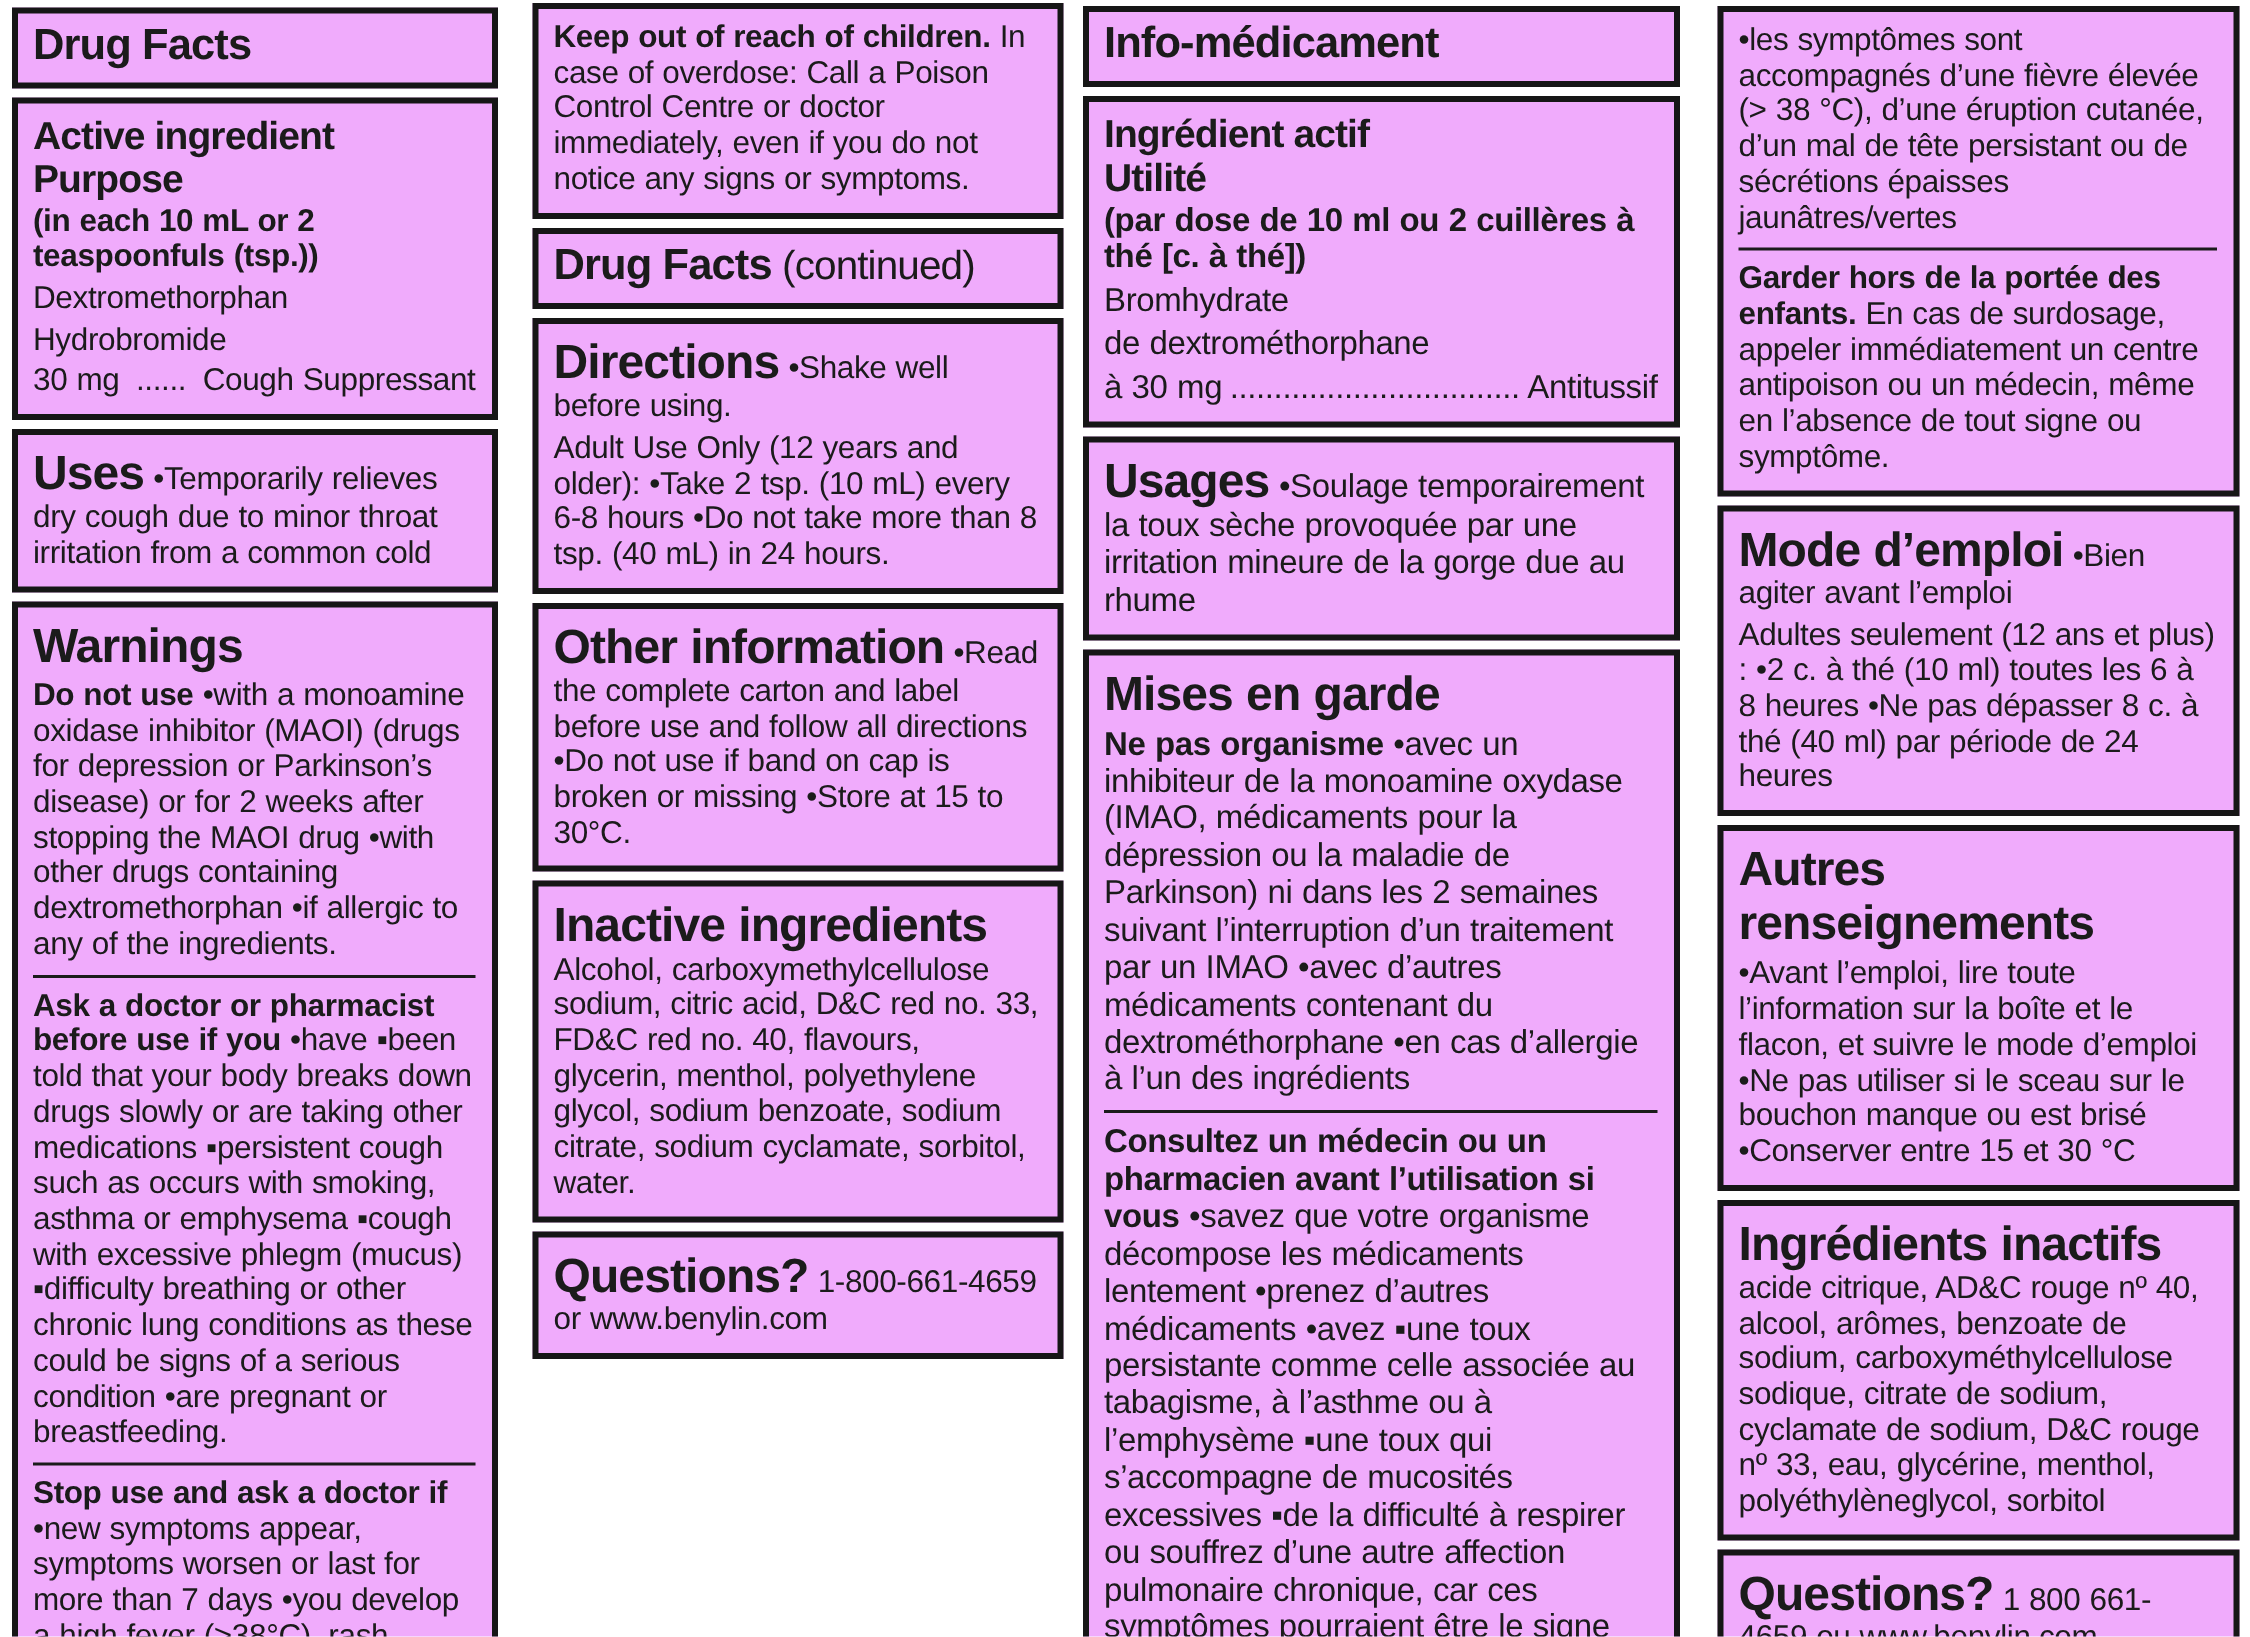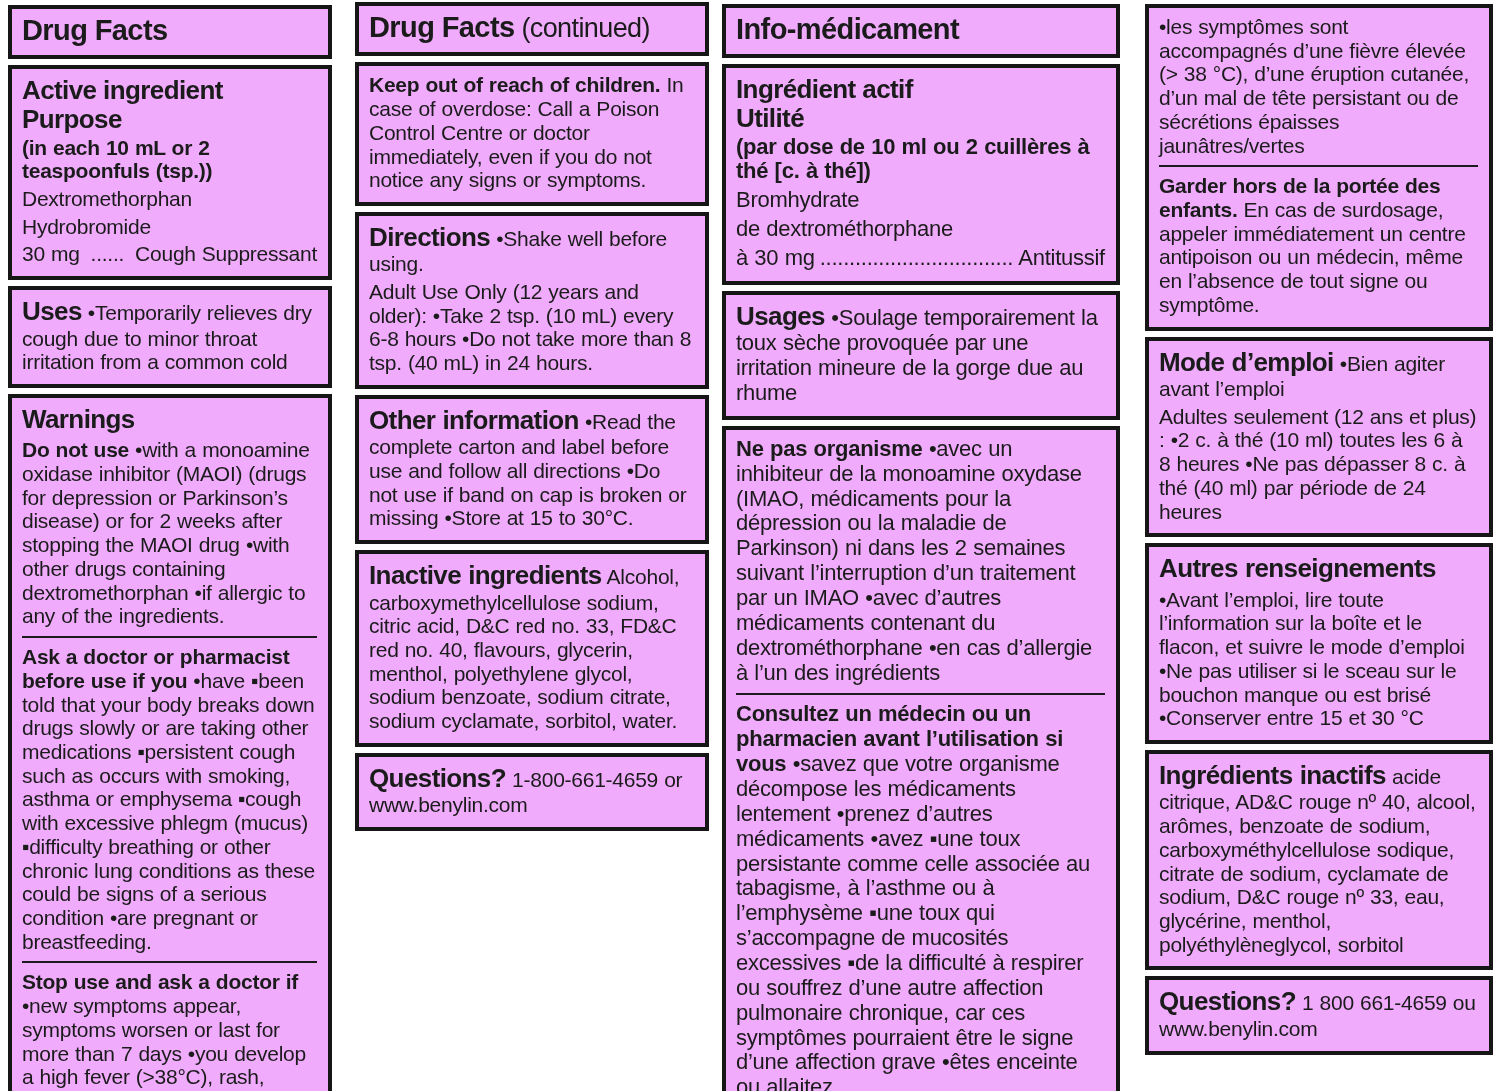--- a/index.html
+++ b/index.html
@@ -19,21 +19,21 @@
   .title-box { padding:5px 11px 8px 10px; }
   .panel-title { font-size:29px; letter-spacing:-0.6px; line-height:1.15; }
   .panel-title .run.b { font-weight:700; }
   .panel-title .run.r { font-weight:400; font-size:27px; }
 
   .para { font-size:21px; line-height:1.13; letter-spacing:-0.25px; word-spacing:0.5px; }
   #col3 .para { font-size:22px; }
   .para + .para { margin-top:4px; }
   .run.r { font-weight:400; }
   .run.b { font-weight:700; }
-  .run.h { font-weight:700; font-size:26px; letter-spacing:-0.6px; }
+  .run.h { font-weight:700; font-size:32px; letter-spacing:-0.6px; }
   .split { display:flex; justify-content:space-between; font-weight:700; font-size:26px; letter-spacing:-0.6px; line-height:1.1; margin-bottom:2px;flex-direction:column; }
   .dotsrow { display:flex; justify-content:space-between; align-items:flex-start; }
   .rule { border-top:2px solid #1b1b1b; margin:8px 0 7px 0; }
   .headline { margin-bottom:2px; }
   .tail { padding-bottom:32px; }
   .gap-top { margin-top:9px; }
 </style>
 </head>
 <body>
 
@@ -65,26 +65,26 @@
     <div class="para headline"><span class="run h">Warnings</span></div>
     <div class="para"><span class="run b">Do not use</span><span class="run r"> •with a monoamine oxidase inhibitor (MAOI) (drugs for depression or Parkinson’s disease) or for 2 weeks after stopping the MAOI drug •with other drugs containing dextromethorphan •if allergic to any of the ingredients.</span></div>
     <div class="rule"></div>
     <div class="para"><span class="run b">Ask a doctor or pharmacist before use if you</span><span class="run r"> •have ▪been told that your body breaks down drugs slowly or are taking other medications ▪persistent cough such as occurs with smoking, asthma or emphysema ▪cough with excessive phlegm (mucus) ▪difficulty breathing or other chronic lung conditions as these could be signs of a serious condition •are pregnant or breastfeeding.</span></div>
     <div class="rule"></div>
     <div class="para"><span class="run b">Stop use and ask a doctor if</span><span class="run r"> •new symptoms appear, symptoms worsen or last for more than 7 days •you develop a high fever (&gt;38°C), rash, persistent headache or the production of thick yellow/green phlegm.</span></div>
   </div>
 </div>
 
 <div class="col" id="col2">
+  <div class="box">
+    <div class="para"><span class="run b">Keep out of reach of children.</span><span class="run r"> In case of overdose: Call a Poison Control Centre or doctor immediately, even if you do not notice any signs or symptoms.</span></div>
+  </div>
+
   <div class="box title-box">
     <div class="panel-title"><span class="run b">Drug Facts</span><span class="run r"> (continued)</span></div>
-  </div>
-
-  <div class="box">
-    <div class="para"><span class="run b">Keep out of reach of children.</span><span class="run r"> In case of overdose: Call a Poison Control Centre or doctor immediately, even if you do not notice any signs or symptoms.</span></div>
   </div>
 
   <div class="box">
     <div class="para"><span class="run h">Directions</span><span class="run r"> •Shake well before using.</span></div>
     <div class="para gap-top"><span class="run r">Adult Use Only (12 years and older): •Take 2 tsp. (10 mL) every 6-8 hours •Do not take more than 8 tsp. (40 mL) in 24 hours.</span></div>
   </div>
 
   <div class="box">
     <div class="para"><span class="run h">Other information</span><span class="run r"> •Read the complete carton and label before use and follow all directions •Do not use if band on cap is broken or missing •Store at 15 to 30°C.</span></div>
   </div>
@@ -116,20 +116,21 @@
       <span>.................................</span>
       <span>Antitussif</span>
     </div>
   </div>
 
   <div class="box">
     <div class="para"><span class="run h">Usages</span><span class="run r"> •Soulage temporairement la toux sèche provoquée par une irritation mineure de la gorge due au rhume</span></div>
   </div>
 
   <div class="box tail">
+    <div class="para headline"><span class="run h">Mises en garde</span></div>
     <div class="para"><span class="run b">Ne pas organisme</span><span class="run r"> •avec un inhibiteur de la monoamine oxydase (IMAO, médicaments pour la dépression ou la maladie de Parkinson) ni dans les 2 semaines suivant l’interruption d’un traitement par un IMAO •avec d’autres médicaments contenant du dextrométhorphane •en cas d’allergie à l’un des ingrédients</span></div>
     <div class="rule"></div>
     <div class="para"><span class="run b">Consultez un médecin ou un pharmacien avant l’utilisation si vous</span><span class="run r"> •savez que votre organisme décompose les médicaments lentement •prenez d’autres médicaments •avez ▪une toux persistante comme celle associée au tabagisme, à l’asthme ou à l’emphysème ▪une toux qui s’accompagne de mucosités excessives ▪de la difficulté à respirer ou souffrez d’une autre affection pulmonaire chronique, car ces symptômes pourraient être le signe d’une affection grave •êtes enceinte ou allaitez</span></div>
     <div class="rule"></div>
 
   </div>
 </div>
 
 <div class="col" id="col4">
 

